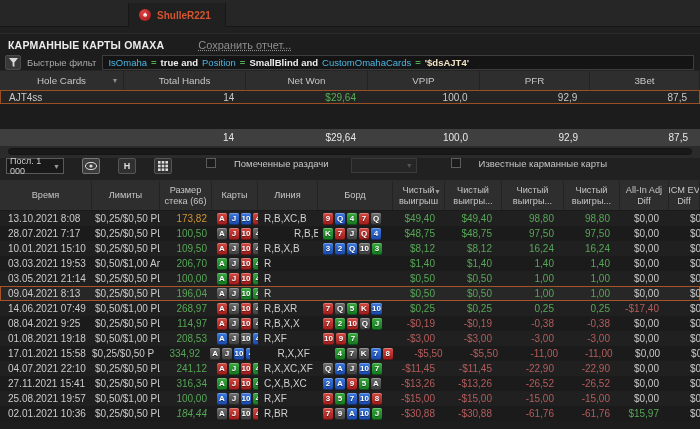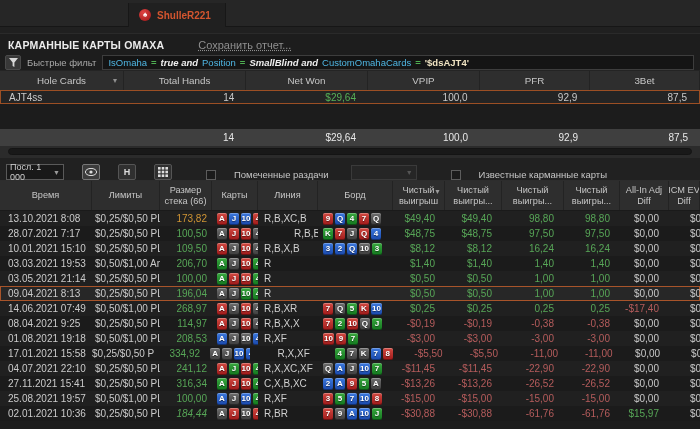--- a/index.html
+++ b/index.html
@@ -23,42 +23,42 @@
 
   
   .filter-row { height:18px; display:flex; align-items:center; gap:6px; padding:2px 6px 0 5px; }
   .funnel-btn { width:16px; height:15px; background:#383838; border:1px solid #4a4a4a; border-radius:2px;
                 display:flex; align-items:center; justify-content:center; }
   .qf-label { color:#a9a9a9; font-size:9.5px; white-space:nowrap; }
   .filter-input { flex:1; height:15px; background:#141414; border:1px solid #3d3d3d; padding:0 5px;
                   display:flex; align-items:center; gap:4px; font-size:9.5px; white-space:nowrap; overflow:hidden; }
   .tok-field { color:#4fb6e3; }
   .tok-op { color:#4fae52; font-weight:bold; }
-  .tok-plain { color:#eeeeee; font-weight:bold;font-style:italic; }
+  .tok-plain { color:#eeeeee; font-weight:bold; }
   .tok-value { color:#efe3c2; font-weight:bold; }
 
   
   .t1-head { height:20px; display:flex; background:#2e2e2e; border-top:1px solid #242424; }
   .t1-head .hc { position:relative; display:flex; align-items:center; justify-content:center;
                  color:#c6c6c6; font-size:9.8px; border-right:1px solid #232323; }
   .t1-head .hc .dd { position:absolute; right:6px; top:5px; color:#8f8f8f; font-size:8px; }
   .t1-row { height:14px; display:flex; align-items:center; background:#242424; border:1px solid #9c4f24; }
   .t1-filler { height:25px; background:#1c1c1c; }
   .t1-total { height:17px; display:flex; align-items:center; background:#3f3f3f; color:#e9e9e9; }
   .t1c { overflow:hidden; white-space:nowrap; }
   .t1c.left { text-align:left; padding-left:8px; }
   .t1c.right { text-align:right; padding-right:12px; }
   .money-pos { color:#57b157 !important; }
 
   
   .scrollstrip { height:12px; background:#2b2b2b; padding:2px 8px; }
   .thumb { height:7px; background:#191919; border-radius:4px; border:1px solid #141414; }
 
   
-  .toolbar { height:23px; background:#212121; display:flex; align-items:flex-end; gap:18px; padding:0 6px;
+  .toolbar { height:23px; background:#212121; display:flex; align-items:flex-start; gap:18px; padding:0 6px;
              border-bottom:1px solid #2d2d2d; }
   .select { width:58px; height:16px; background:#191919; border:1px solid #5a5a5a; color:#cfcfcf;
             font-size:9px; display:flex; align-items:center; justify-content:space-between; padding:0 3px; }
   .select .chev { color:#9a9a9a; font-size:7px; }
   .tbtn { width:18px; height:16px; background:#303030; border:1px solid #555; border-radius:2px;
           display:flex; align-items:center; justify-content:center; color:#ddd; font-size:9px; font-weight:bold; }
   .tbtn.on { background:#3c3c3c; border-color:#777; }
   .chk { width:10px; height:10px; background:#1b1b1b; border:1px solid #5c5c5c; margin-left:16px; }
   .chk-label { color:#c6c6c6; font-size:9.5px; white-space:nowrap; }
   .ddl { width:66px; height:15px; background:#262626; border:1px solid #3a3a3a; margin-left:4px;

